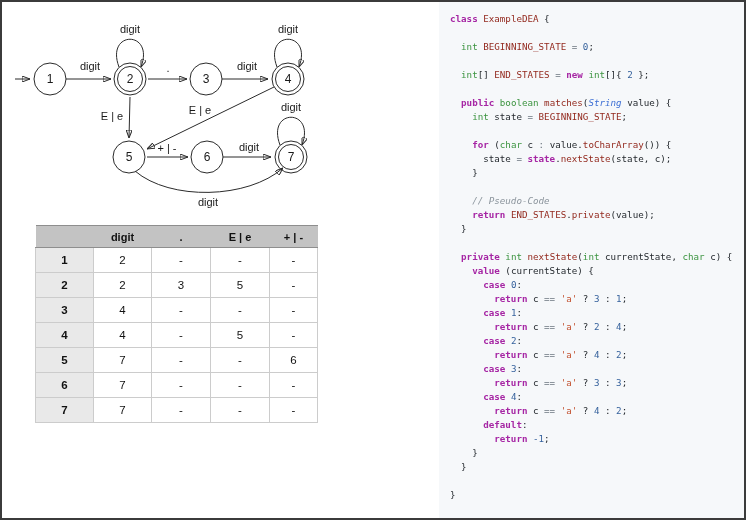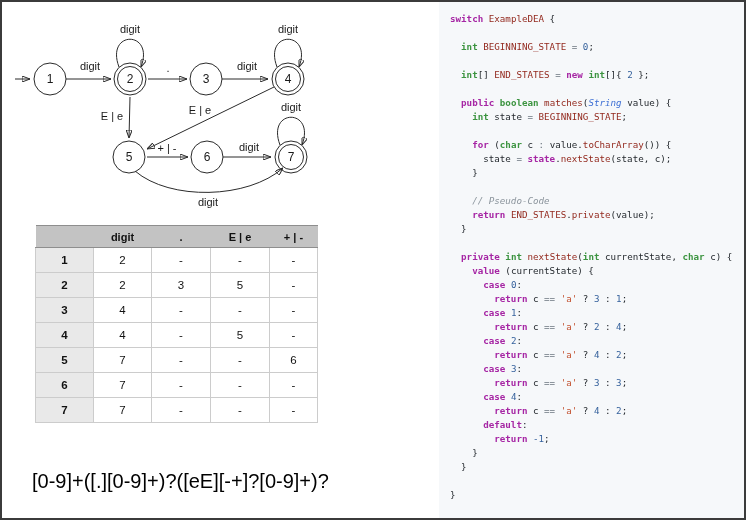--- a/index.html
+++ b/index.html
@@ -36,21 +36,21 @@
   
   .code-panel {
     position:absolute; left:437px; top:0; width:309px; height:100%;
     background:#f6f8fa; padding:10px 0 0 11px; overflow:hidden;
   }
   .code-line {
     white-space:pre; height:14px; line-height:14px;
     font-family:"DejaVu Sans Mono", monospace; font-size:9.2px; color:#24292e;
   }
   .tk-k  { color:#a626a4; font-weight:bold; }
-  .tk-t  { color:#3c9440; font-weight:bold; }
+  .tk-t  { color:#3c9440; font-weight:normal; }
   .tk-cn { color:#93291e; font-weight:normal; }
   .tk-fn { color:#93291e; }
   .tk-ty { color:#3d6fd4;font-style:italic; }
   .tk-s  { color:#c3512f; }
   .tk-n  { color:#35619c; }
   .tk-o  { color:#6e7781; }
   .tk-cm { color:#8c959d; font-style:italic; }
   .tk-p  { color:#24292e; }
 </style>
 </head>
@@ -190,25 +190,24 @@
           <tr>
             <td class="rowlabel">7</td>
             <td>7</td>
             <td>-</td>
             <td>-</td>
             <td>-</td>
           </tr>
         </tbody>
     </table>
 
-    <div class="regex-line">[0-9]+([.][0-9]+)?([eE][-+]?[0-9]+)?</div>
   </div>
 
   <div class="code-panel">
-      <div class="code-line"><span class="tk-k">switch</span><span class="tk-p"> </span><span class="tk-cn">ExampleDEA</span><span class="tk-p"> {</span></div>
+      <div class="code-line"><span class="tk-k">class</span><span class="tk-p"> </span><span class="tk-cn">ExampleDEA</span><span class="tk-p"> {</span></div>
       <div class="code-line"> </div>
       <div class="code-line"><span class="tk-p">  </span><span class="tk-t">int</span><span class="tk-p"> </span><span class="tk-cn">BEGINNING_STATE</span><span class="tk-p"> </span><span class="tk-o">=</span><span class="tk-p"> </span><span class="tk-n">0</span><span class="tk-p">;</span></div>
       <div class="code-line"> </div>
       <div class="code-line"><span class="tk-p">  </span><span class="tk-t">int</span><span class="tk-p">[] </span><span class="tk-cn">END_STATES</span><span class="tk-p"> </span><span class="tk-o">=</span><span class="tk-p"> </span><span class="tk-k">new</span><span class="tk-p"> </span><span class="tk-t">int</span><span class="tk-p">[]{ </span><span class="tk-n">2</span><span class="tk-p"> };</span></div>
       <div class="code-line"> </div>
       <div class="code-line"><span class="tk-p">  </span><span class="tk-k">public</span><span class="tk-p"> </span><span class="tk-t">boolean</span><span class="tk-p"> </span><span class="tk-fn">matches</span><span class="tk-p">(</span><span class="tk-ty">String</span><span class="tk-p"> value) {</span></div>
       <div class="code-line"><span class="tk-p">    </span><span class="tk-t">int</span><span class="tk-p"> state </span><span class="tk-o">=</span><span class="tk-p"> </span><span class="tk-cn">BEGINNING_STATE</span><span class="tk-p">;</span></div>
       <div class="code-line"> </div>
       <div class="code-line"><span class="tk-p">    </span><span class="tk-k">for</span><span class="tk-p"> (</span><span class="tk-t">char</span><span class="tk-p"> c </span><span class="tk-o">:</span><span class="tk-p"> value.</span><span class="tk-fn">toCharArray</span><span class="tk-p">()) {</span></div>
       <div class="code-line"><span class="tk-p">      state </span><span class="tk-o">=</span><span class="tk-p"> </span><span class="tk-k">state</span><span class="tk-p">.</span><span class="tk-fn">nextState</span><span class="tk-p">(state, c);</span></div>

